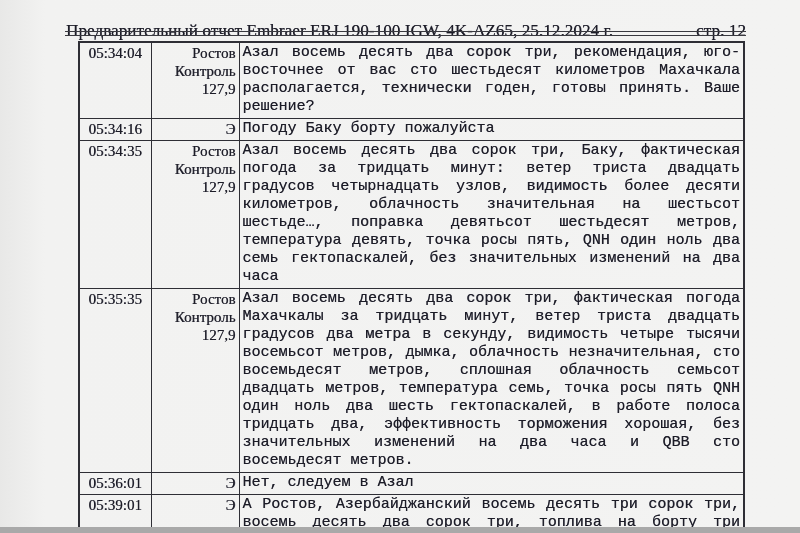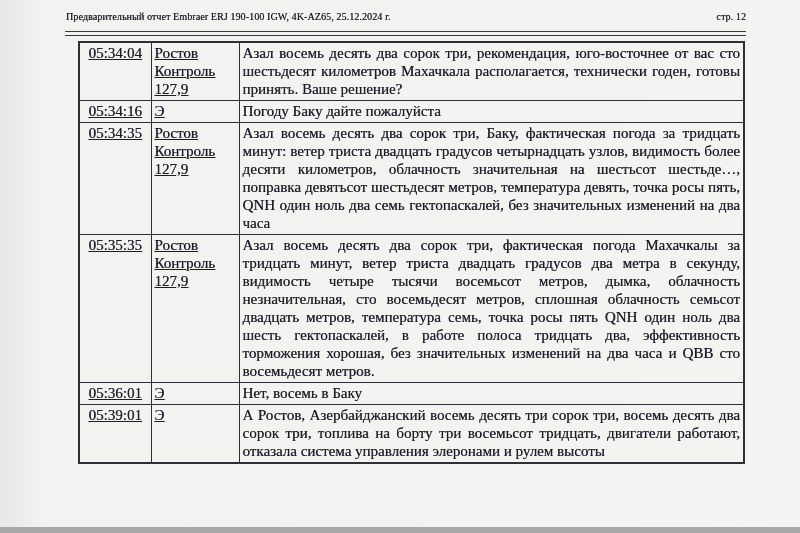--- a/index.html
+++ b/index.html
@@ -13,25 +13,25 @@
     position: relative;
     background: linear-gradient(90deg, #e8e8e7 0px, #f2f2f1 45px, #f3f3f2 100%);
     font-family: "Liberation Serif", "DejaVu Serif", serif;
     color: #1c1c27;
     -webkit-font-smoothing: antialiased;
   }
   .page-header {
     position: absolute;
     left: 66px;
     width: 680px;
-    top: 11px;
+    top: 21px;
     display: flex;
     justify-content: space-between;
     align-items: baseline;
-    font-size: 10px;
+    font-size: 17px;
     letter-spacing: 0.1px;
     text-shadow: 0.3px 0 0 rgba(28,28,45,0.75);
   }
   .header-rule {
     position: absolute;
     left: 65px;
     width: 681px;
     top: 31px;
     height: 3px;
     border-top: 1.5px solid #3a3a40;
@@ -54,31 +54,30 @@
   table.transcript td {
     border: 1.6px solid #2e2e35;
     vertical-align: top;
     padding: 1px 3px 2px 3px;
     background: transparent;
   }
   table.transcript { border: 2.2px solid #2e2e35; }
   td.time-cell {
     text-align: center;
     white-space: nowrap;
-    text-decoration: underline;
   }
   td.speaker-cell {
-    text-align: left;
-    text-decoration: underline;
+    text-align: right;
   }
   td.text-cell {
     text-align: justify;
     text-justify: inter-word;
     padding-left: 6px;
     padding-right: 5px;
+    font-family: Liberation Mono, monospace;
   }
   .bottom-edge {
     position: absolute;
     left: 0;
     top: 527px;
     width: 800px;
     height: 6px;
     background: #a9a9a9;
     z-index: 5;
   }
@@ -102,40 +101,40 @@
   <tbody>
   <tr>
     <td class="time-cell">05:34:04</td>
     <td class="speaker-cell">Ростов Контроль 127,9</td>
     <td class="text-cell">Азал восемь десять два сорок три, рекомендация, юго-восточнее от вас сто шестьдесят километров Махачкала располагается, технически годен, готовы принять. Ваше решение?</td>
   </tr>
 
   <tr>
     <td class="time-cell">05:34:16</td>
     <td class="speaker-cell">Э</td>
-    <td class="text-cell">Погоду Баку дайте пожалуйста</td>
+    <td class="text-cell">Погоду Баку борту пожалуйста</td>
   </tr>
 
   <tr>
     <td class="time-cell">05:34:35</td>
     <td class="speaker-cell">Ростов Контроль 127,9</td>
     <td class="text-cell">Азал восемь десять два сорок три, Баку, фактическая погода за тридцать минут: ветер триста двадцать градусов четырнадцать узлов, видимость более десяти километров, облачность значительная на шестьсот шестьде…, поправка девятьсот шестьдесят метров, температура девять, точка росы пять, QNH один ноль два семь гектопаскалей, без значительных изменений на два часа</td>
   </tr>
 
 
   <tr>
     <td class="time-cell">05:35:35</td>
     <td class="speaker-cell">Ростов Контроль 127,9</td>
     <td class="text-cell">Азал восемь десять два сорок три, фактическая погода Махачкалы за тридцать минут, ветер триста двадцать градусов два метра в секунду, видимость четыре тысячи восемьсот метров, дымка, облачность незначительная, сто восемьдесят метров, сплошная облачность семьсот двадцать метров, температура семь, точка росы пять QNH один ноль два шесть гектопаскалей, в работе полоса тридцать два, эффективность торможения хорошая, без значительных изменений на два часа и QBB сто восемьдесят метров.</td>
   </tr>
 
   <tr>
     <td class="time-cell">05:36:01</td>
     <td class="speaker-cell">Э</td>
-    <td class="text-cell">Нет, восемь в Баку</td>
+    <td class="text-cell">Нет, следуем в Азал</td>
   </tr>
 
 
   <tr>
     <td class="time-cell">05:39:01</td>
     <td class="speaker-cell">Э</td>
     <td class="text-cell">А Ростов, Азербайджанский восемь десять три сорок три, восемь десять два сорок три, топлива на борту три восемьсот тридцать, двигатели работают, отказала система управления элеронами и рулем высоты</td>
   </tr>
 </tbody>
 </table>

